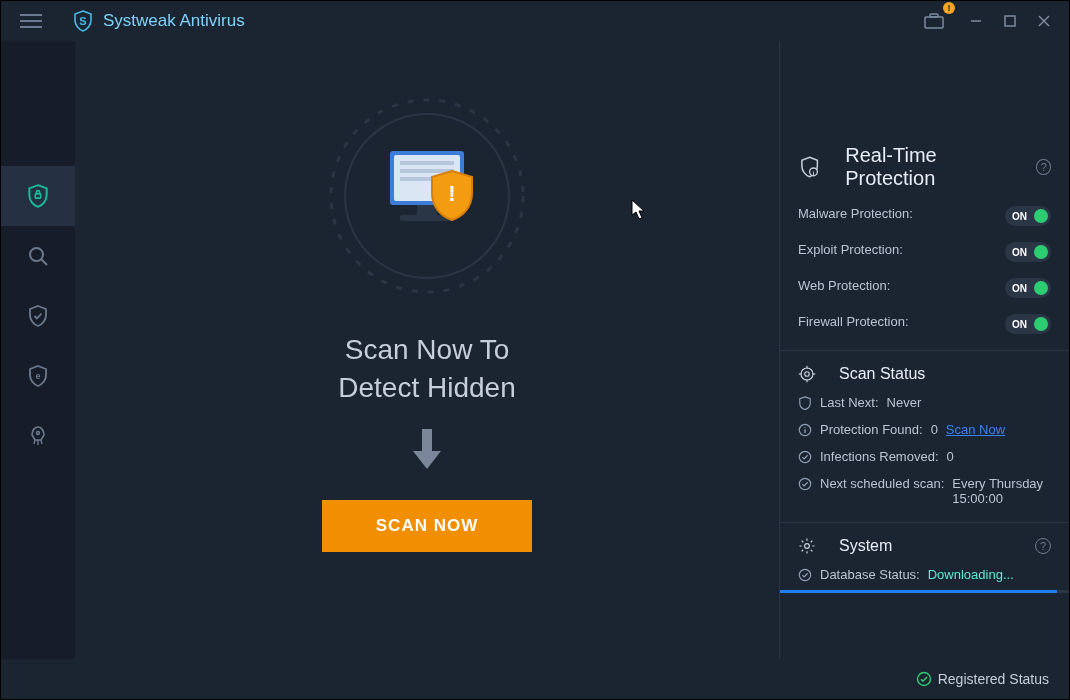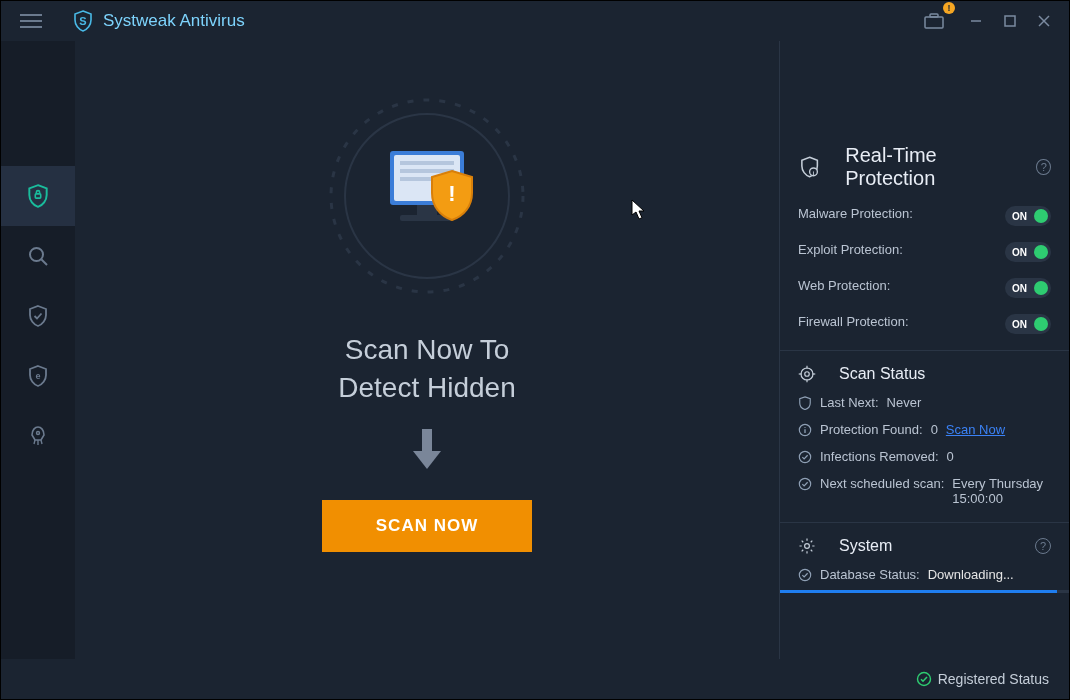--- a/index.html
+++ b/index.html
@@ -255,21 +255,21 @@
           </svg>
           <div class="sec-title">System</div>
           <div class="rp-help" style="margin-left:auto">?</div>
         </div>
         <div class="status-row">
           <svg class="lead" viewBox="0 0 16 16">
               <circle cx="8" cy="8" r="6.5" fill="none" stroke="#8fa0b5" stroke-width="1.3"></circle>
               <polyline points="5,8.2 7,10.2 11,6" fill="none" stroke="#8fa0b5" stroke-width="1.4"></polyline>
             </svg>
           <span class="key">Database Status:</span>
-          <span class="val" style="color:#e5e5e5">Downloading...</span>
+          <span class="val" style="color:#5eead4">Downloading...</span>
         </div>
         <div class="progress-bar">
           <div class="progress-fill"></div>
         </div>
       </div>
     </div>
   </div>
 
   <div class="footer">
     <svg width="16" height="16" viewBox="0 0 16 16">

